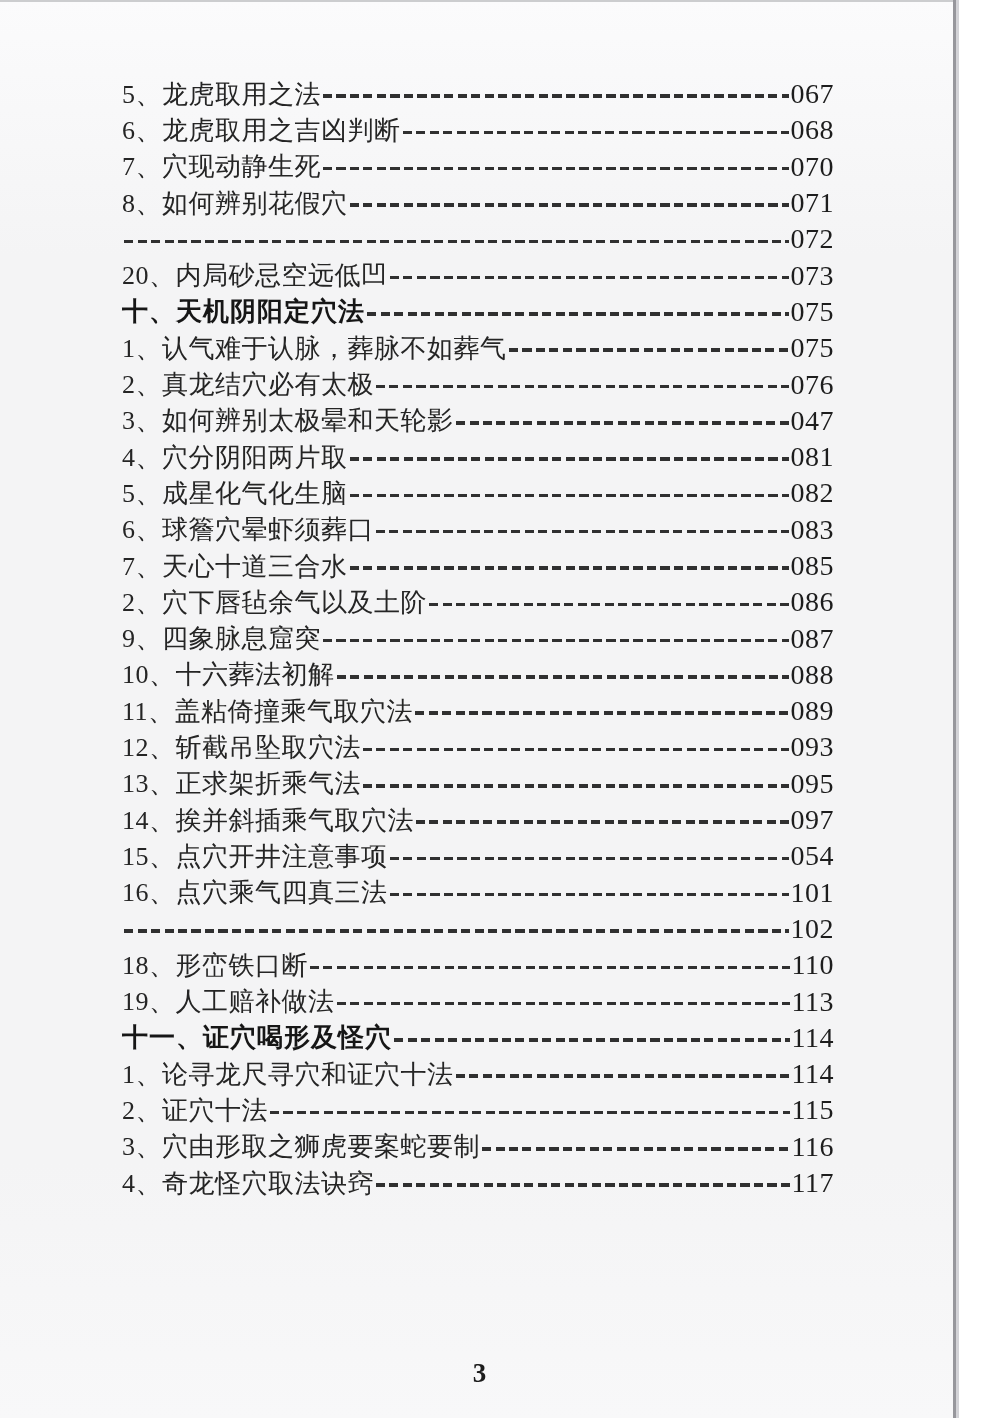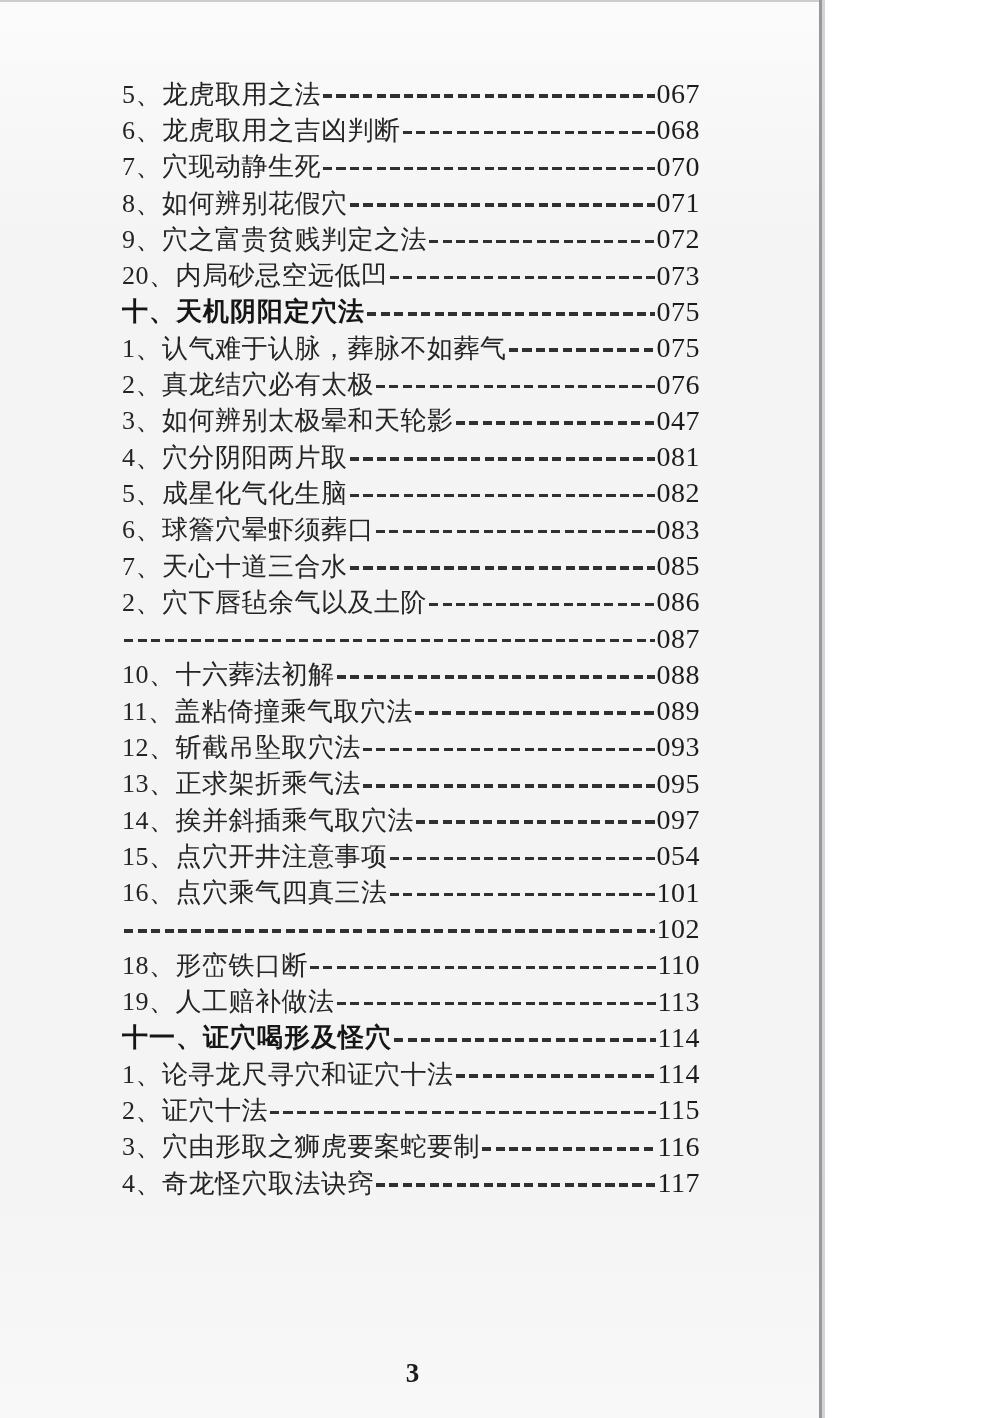--- a/index.html
+++ b/index.html
@@ -3,21 +3,21 @@
 <meta charset="utf-8">
 <style>
   html, body { margin: 0; padding: 0; }
   body {
     width: 1002px; height: 1418px;
     font-family: "Liberation Serif", "DejaVu Serif", serif;
     overflow: hidden;
   }
   .page {
     position: relative;
-    width: 825px; height: 1418px;
+    width: 959px; height: 1418px;
     background: linear-gradient(180deg, #fbfbfc 0%, #f4f4f5 18%, #f4f4f5 82%, #f8f8f9 100%);
   }
   .scan-edge-top {
     position: absolute; top: 0; left: 0; right: 0; height: 2px;
     background: rgba(165,167,170,0.55);
   }
   .scan-edge-right {
     position: absolute; top: 0; right: 3px; width: 3px; height: 100%;
     background: #97979c;
   }
@@ -85,21 +85,20 @@
         <span class="toc-title">7、穴现动静生死</span>
         <span class="toc-leader"></span>
         <span class="toc-page">070</span>
       </div>
       <div class="toc-row">
         <span class="toc-title">8、如何辨别花假穴</span>
         <span class="toc-leader"></span>
         <span class="toc-page">071</span>
       </div>
       <div class="toc-row">
-        <span class="toc-title">9、穴之富贵贫贱判定之法</span>
         <span class="toc-leader"></span>
         <span class="toc-page">072</span>
       </div>
       <div class="toc-row">
         <span class="toc-title">20、内局砂忌空远低凹</span>
         <span class="toc-leader"></span>
         <span class="toc-page">073</span>
       </div>
       <div class="toc-row bold">
         <span class="toc-title">十、天机阴阳定穴法</span>
@@ -140,20 +139,21 @@
         <span class="toc-title">7、天心十道三合水</span>
         <span class="toc-leader"></span>
         <span class="toc-page">085</span>
       </div>
       <div class="toc-row">
         <span class="toc-title">2、穴下唇毡余气以及土阶</span>
         <span class="toc-leader"></span>
         <span class="toc-page">086</span>
       </div>
       <div class="toc-row">
+        <span class="toc-title">9、四象脉息窟突</span>
         <span class="toc-leader"></span>
         <span class="toc-page">087</span>
       </div>
       <div class="toc-row">
         <span class="toc-title">10、十六葬法初解</span>
         <span class="toc-leader"></span>
         <span class="toc-page">088</span>
       </div>
       <div class="toc-row">
         <span class="toc-title">11、盖粘倚撞乘气取穴法</span>

